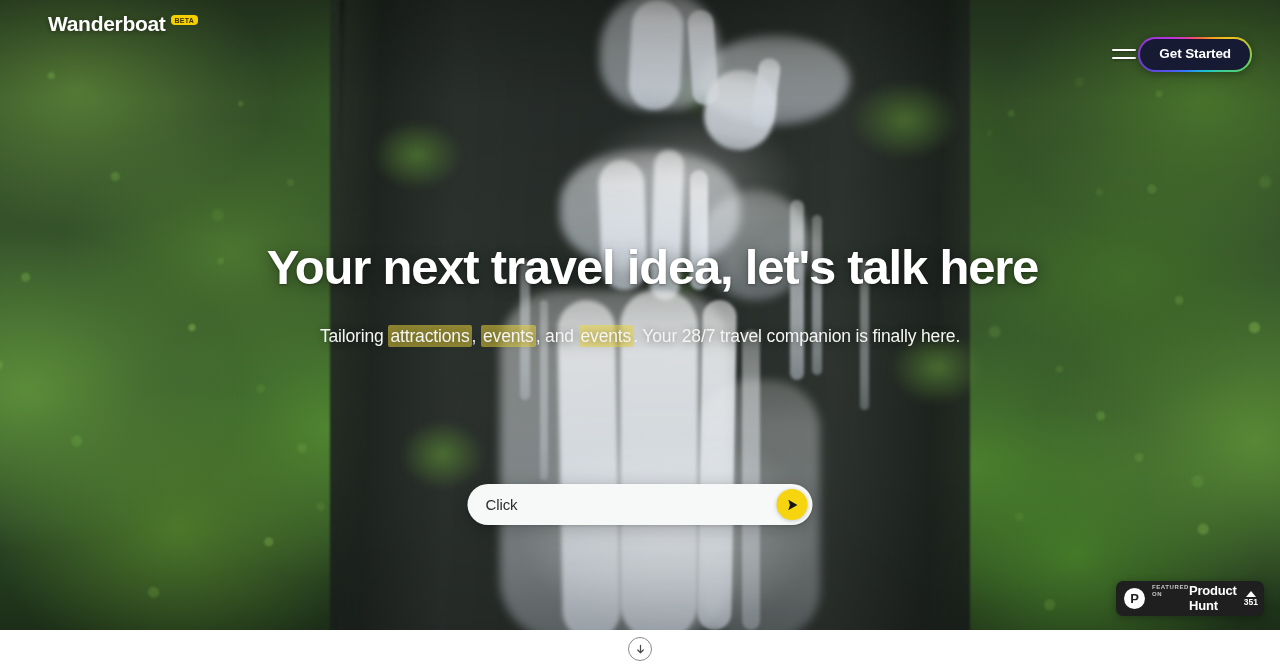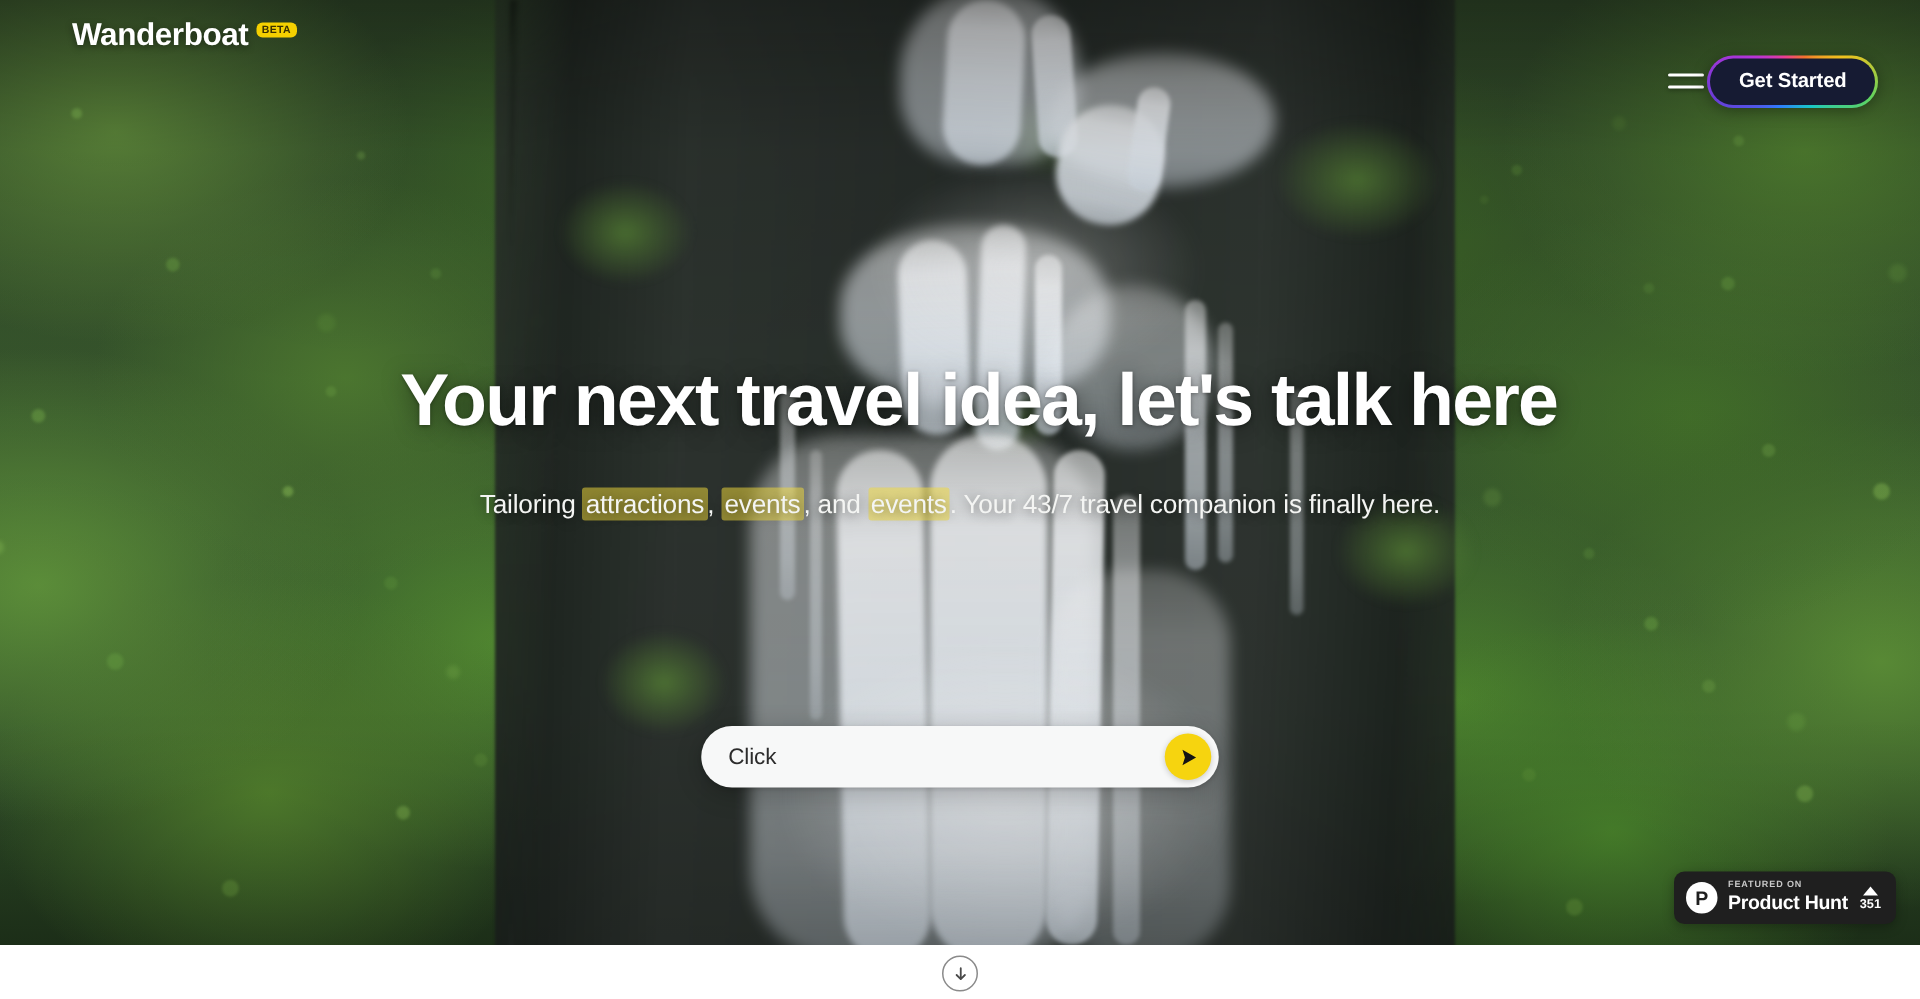--- a/index.html
+++ b/index.html
@@ -276,21 +276,21 @@
   }
   .ph-logo {
     width:21px; height:21px; border-radius:50%;
     background:#ffffff;
     display:flex; align-items:center; justify-content:center;
     color:#1f1f1f;
     font-size:13px; font-weight:700;
     line-height:1;
     flex:0 0 auto;
   }
-  .ph-text { display:flex; flex-direction:column; justify-content:center; flex:1; }
+  .ph-text { display:flex; flex-direction:row; justify-content:center; flex:1; }
   .ph-kicker {
     color:#c8c8c8;
     font-size:6px;
     font-weight:700;
     letter-spacing:.6px;
     line-height:1.2;
   }
   .ph-name {
     color:#ffffff;
     font-size:13px;
@@ -402,21 +402,21 @@
       <div class="cta-wrap">
         <button class="cta">Get Started</button>
       </div>
     </div>
   </nav>
 
   <div class="hero-content">
 
     <h1 class="headline">Your next travel idea, let's talk here</h1>
 
-    <p class="subhead" id="subhead"><span>Tailoring </span><span class="hl">attractions</span><span>, </span><span class="hl">events</span><span>, and </span><span class="hl">events</span><span>. Your 43/7 travel companion is finally here.</span></p>
+    <p class="subhead" id="subhead"><span>Tailoring </span><span class="hl">attractions</span><span>, </span><span class="hl">events</span><span>, and </span><span class="hl">events</span><span>. Your 28/7 travel companion is finally here.</span></p>
 
     <div class="searchbar">
       <input class="search-input" type="text" placeholder="Click" style="">
       <button class="send-btn" aria-label="Send">
         <svg width="14" height="14" viewBox="0 0 16 16">
           <path d="M3.2 2.1 L13.6 8 L3.2 13.9 L5.1 8 Z" fill="#141414"></path>
         </svg>
       </button>
     </div>
   </div>

